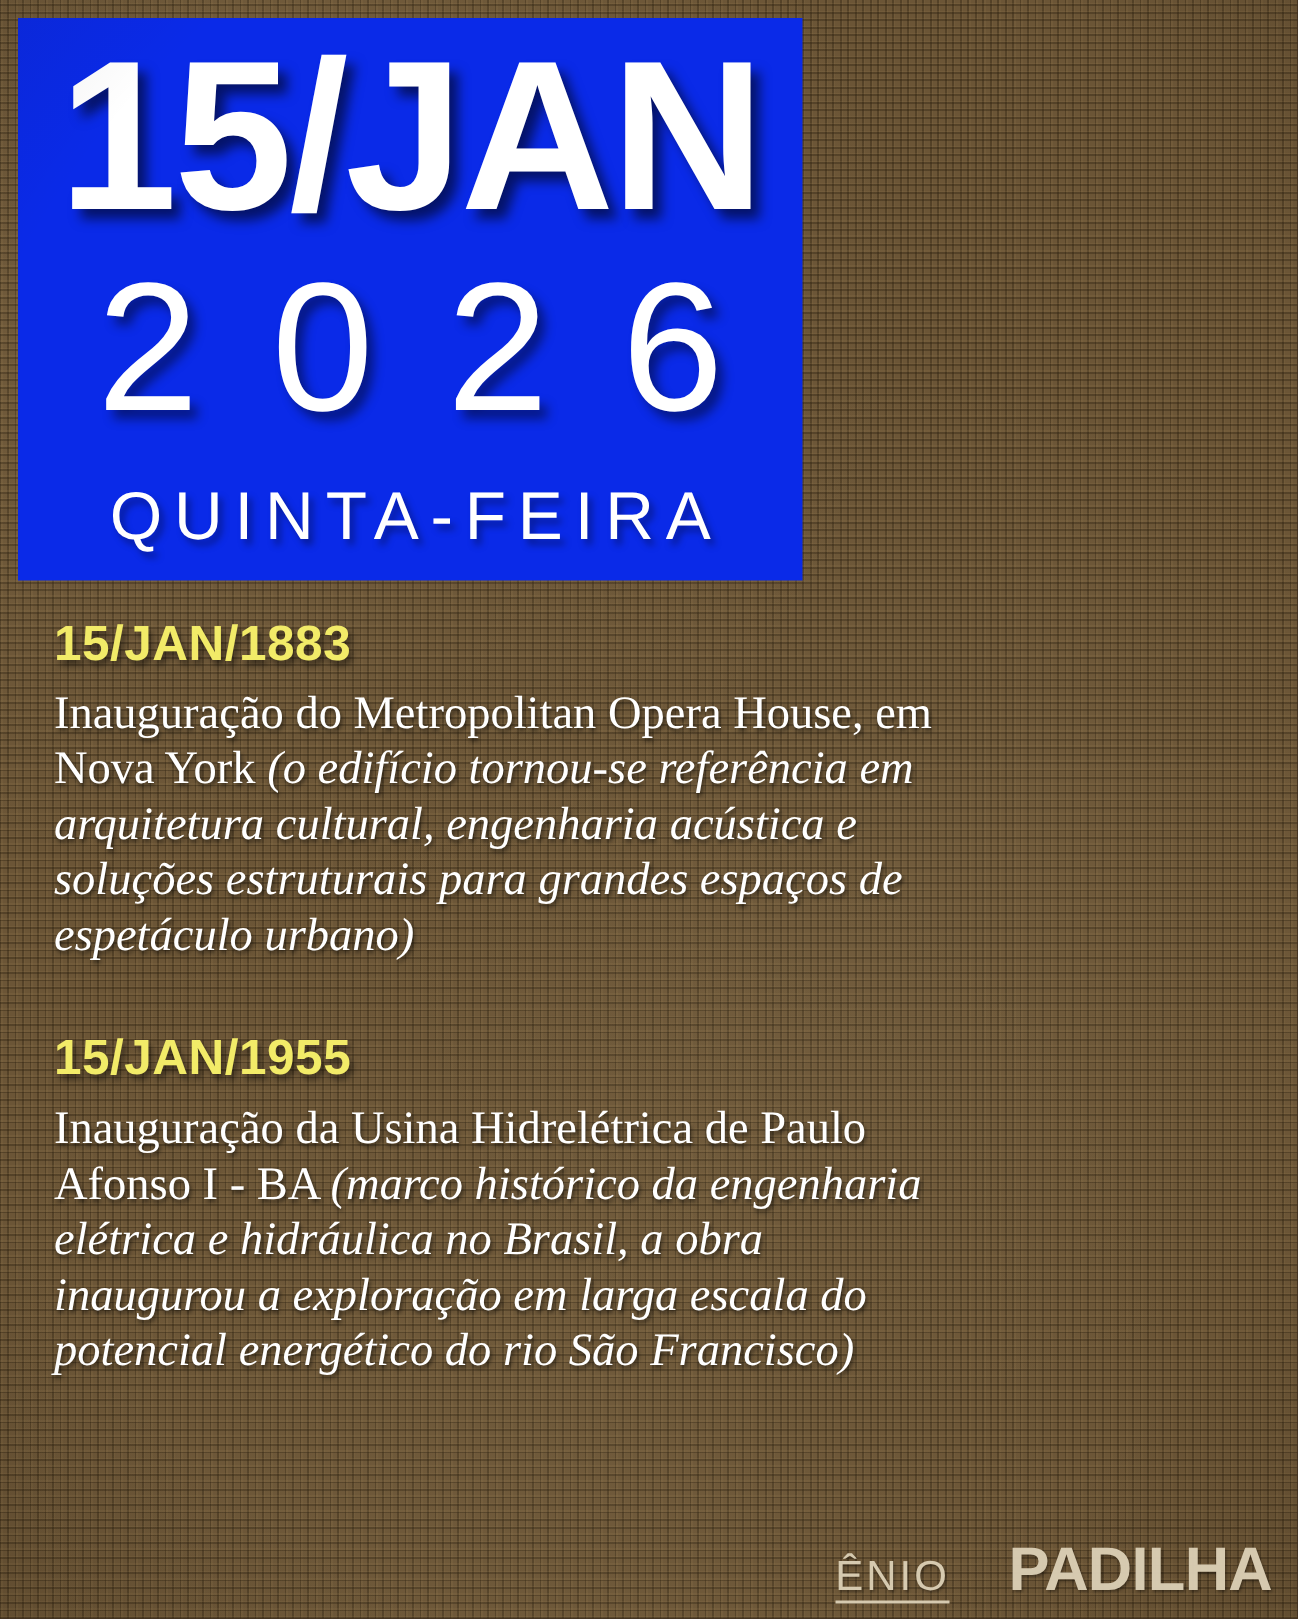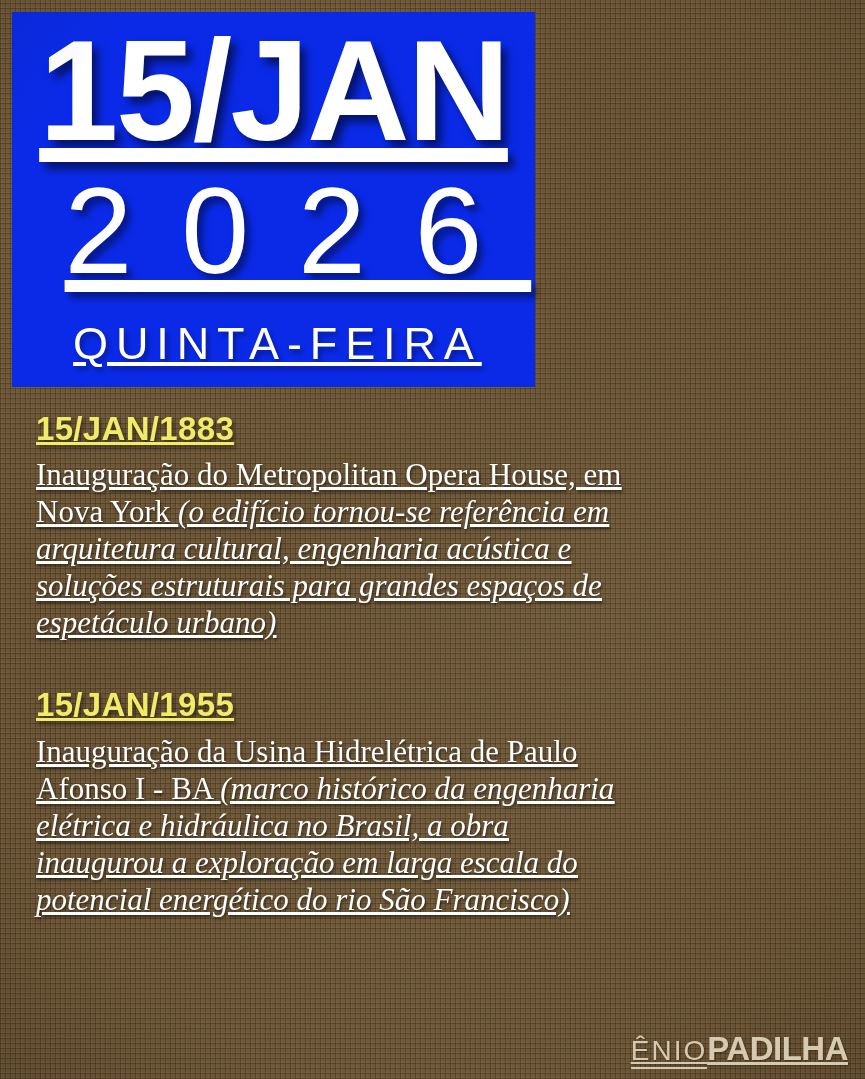--- a/index.html
+++ b/index.html
@@ -1,16 +1,16 @@
 <!DOCTYPE html>
 <html><head>
 <meta charset="utf-8">
 <style>
   html, body { margin: 0; padding: 0; background: #2a2118; }
-  * { box-sizing: border-box; text-decoration: underline; }
+  * { box-sizing: border-box; }
 
   .canvas {
     position: relative;
     width: 865px;
     height: 1079px;
     overflow: hidden;
     font-family: "Liberation Sans", sans-serif;
     
     background-color: #6b5536;
     background-image:
@@ -128,24 +128,25 @@
   }
   .brand-first {
     font-size: 28px;
     font-weight: normal;
     letter-spacing: 2px;
     border-bottom: 2px solid #dbcfb5;
     padding-bottom: 2px;
     line-height: 1;
   }
   .brand-last {
-    font-size: 33px;
+    font-size: 41px;
     font-weight: bold;
     letter-spacing: -0.5px;
     line-height: 1;
+    margin-left: 39px;
   }
 </style>
 </head>
 <body>
 
 <div class="canvas">
 
   <div class="date-box">
     <div class="date-big">15/JAN</div>
     <div class="year-big">2026</div>

